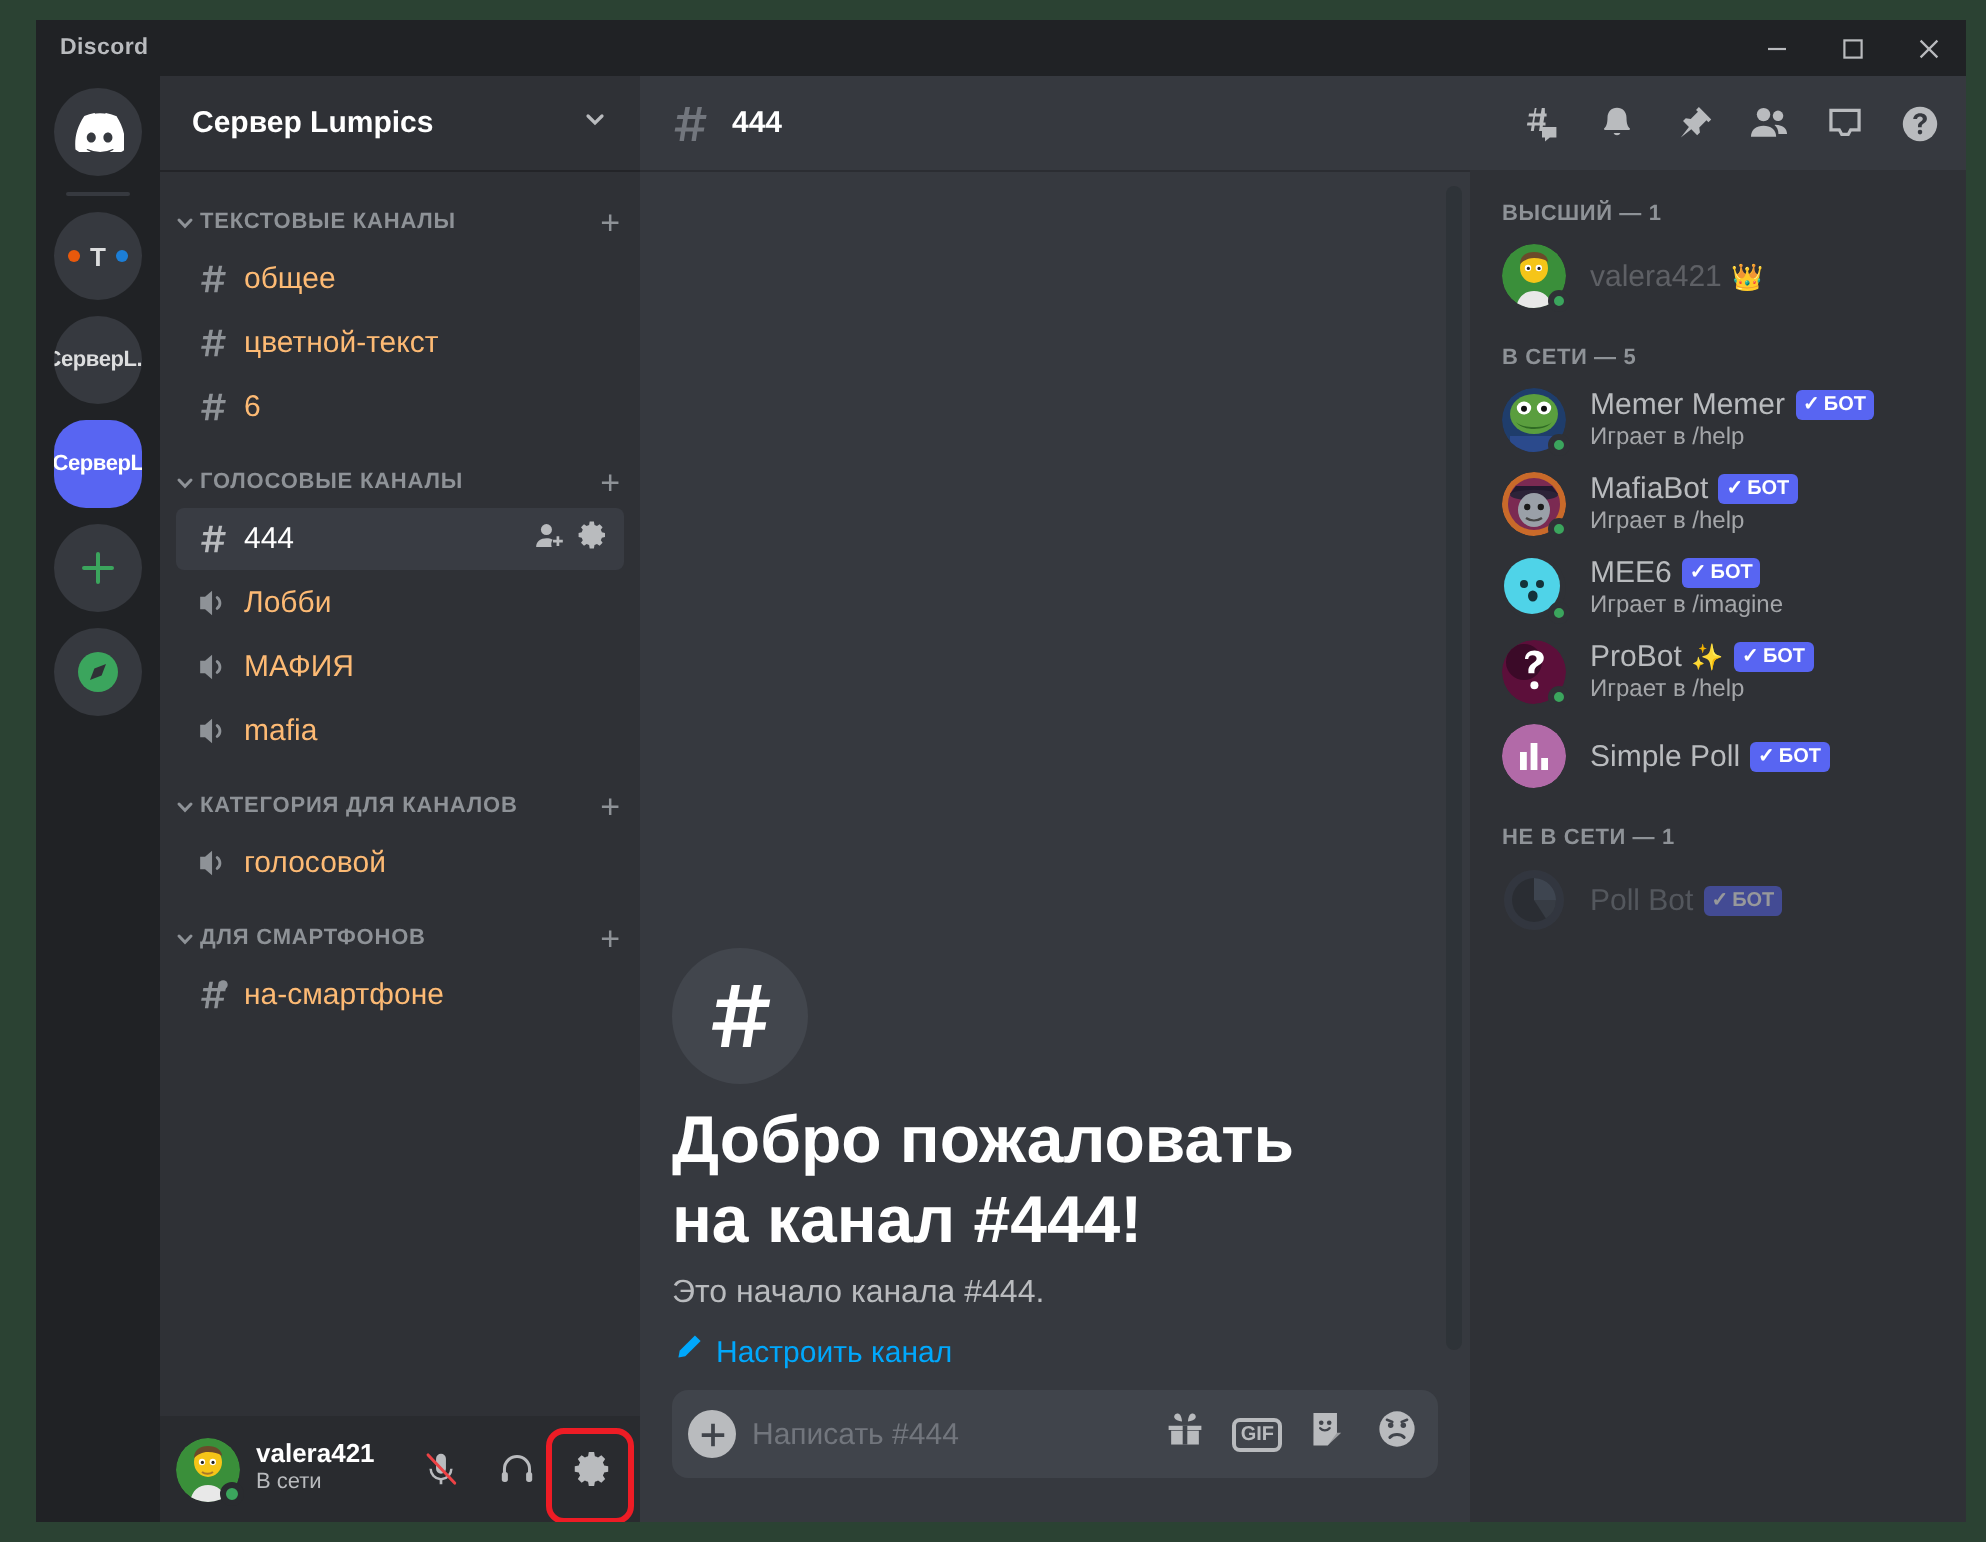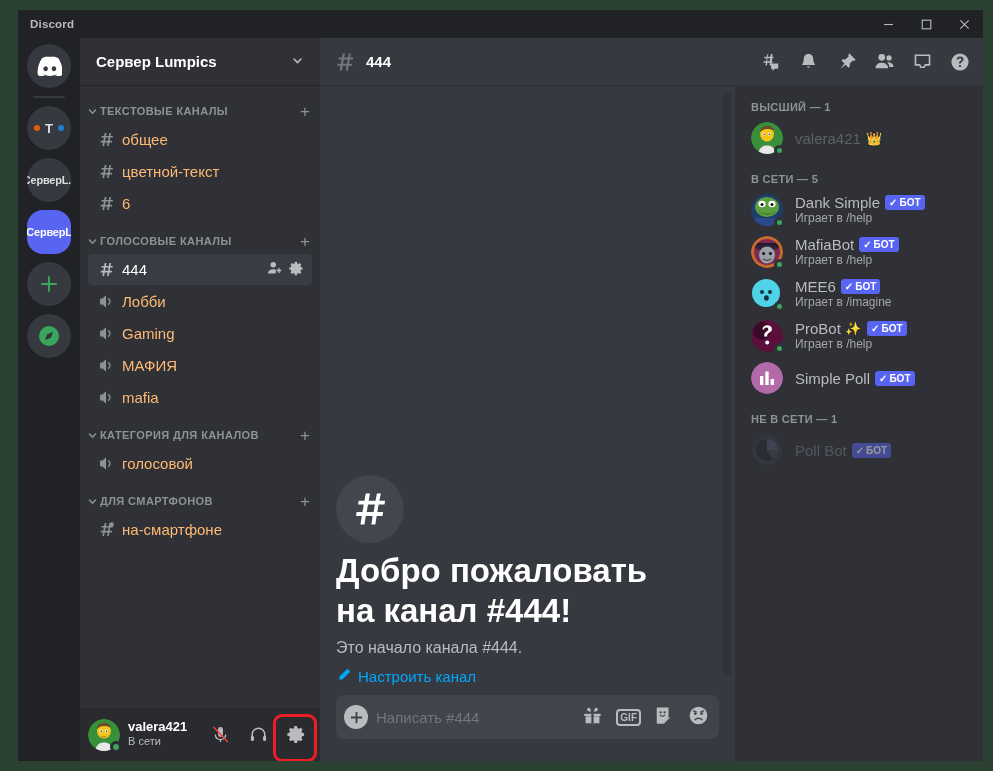--- a/index.html
+++ b/index.html
@@ -376,29 +376,20 @@
         <div class="chan">
           <span class="chan-icon">
             <svg width="17" height="17" viewBox="0 0 18 18" fill="currentColor">
                 <path d="M8.5 2.5L4.8 5.7H2.2v6.6h2.6l3.7 3.2V2.5z"></path>
                 <path d="M11.2 6.1a3.6 3.6 0 0 1 0 5.8" stroke="currentColor" stroke-width="1.5" fill="none" stroke-linecap="round"></path>
               </svg>
           </span>
           <span class="cname">Лобби</span>
         </div>
 
-        <div class="chan">
-          <span class="chan-icon">
-            <svg width="17" height="17" viewBox="0 0 18 18" fill="currentColor">
-                <path d="M8.5 2.5L4.8 5.7H2.2v6.6h2.6l3.7 3.2V2.5z"></path>
-                <path d="M11.2 6.1a3.6 3.6 0 0 1 0 5.8" stroke="currentColor" stroke-width="1.5" fill="none" stroke-linecap="round"></path>
-              </svg>
-          </span>
-          <span class="cname">Gaming</span>
-        </div>
 
         <div class="chan">
           <span class="chan-icon">
             <svg width="17" height="17" viewBox="0 0 18 18" fill="currentColor">
                 <path d="M8.5 2.5L4.8 5.7H2.2v6.6h2.6l3.7 3.2V2.5z"></path>
                 <path d="M11.2 6.1a3.6 3.6 0 0 1 0 5.8" stroke="currentColor" stroke-width="1.5" fill="none" stroke-linecap="round"></path>
               </svg>
           </span>
           <span class="cname">МАФИЯ</span>
         </div>
@@ -648,21 +639,21 @@
                 <ellipse cx="21" cy="10" rx="3.6" ry="3.2" fill="#fff"></ellipse>
                 <circle cx="11" cy="10.4" r="1.5" fill="#111"></circle>
                 <circle cx="21" cy="10.4" r="1.5" fill="#111"></circle>
                 <path d="M7 17c3 3.4 15 3.4 18 0-3 4.6-15 4.6-18 0z" fill="#2f6b24"></path>
                 <path d="M4 24h24v8H4z" fill="#2b4a8c"></path>
               </svg>
               <span class="m-dot"></span>
             </div>
             <div class="m-info">
               <div class="m-top">
-                <span class="m-name">Dank Simple</span>
+                <span class="m-name">Memer Memer</span>
                 <span class="bot-tag">✓<span>БОТ</span></span>
               </div>
               <div class="m-activity">Играет в /help</div>
             </div>
           </div>
 
           <div class="member">
             <div class="m-avatar-wrap">
               <svg class="m-avatar" viewBox="0 0 32 32">
                 <circle cx="16" cy="16" r="16" fill="#c96a2a"></circle>

